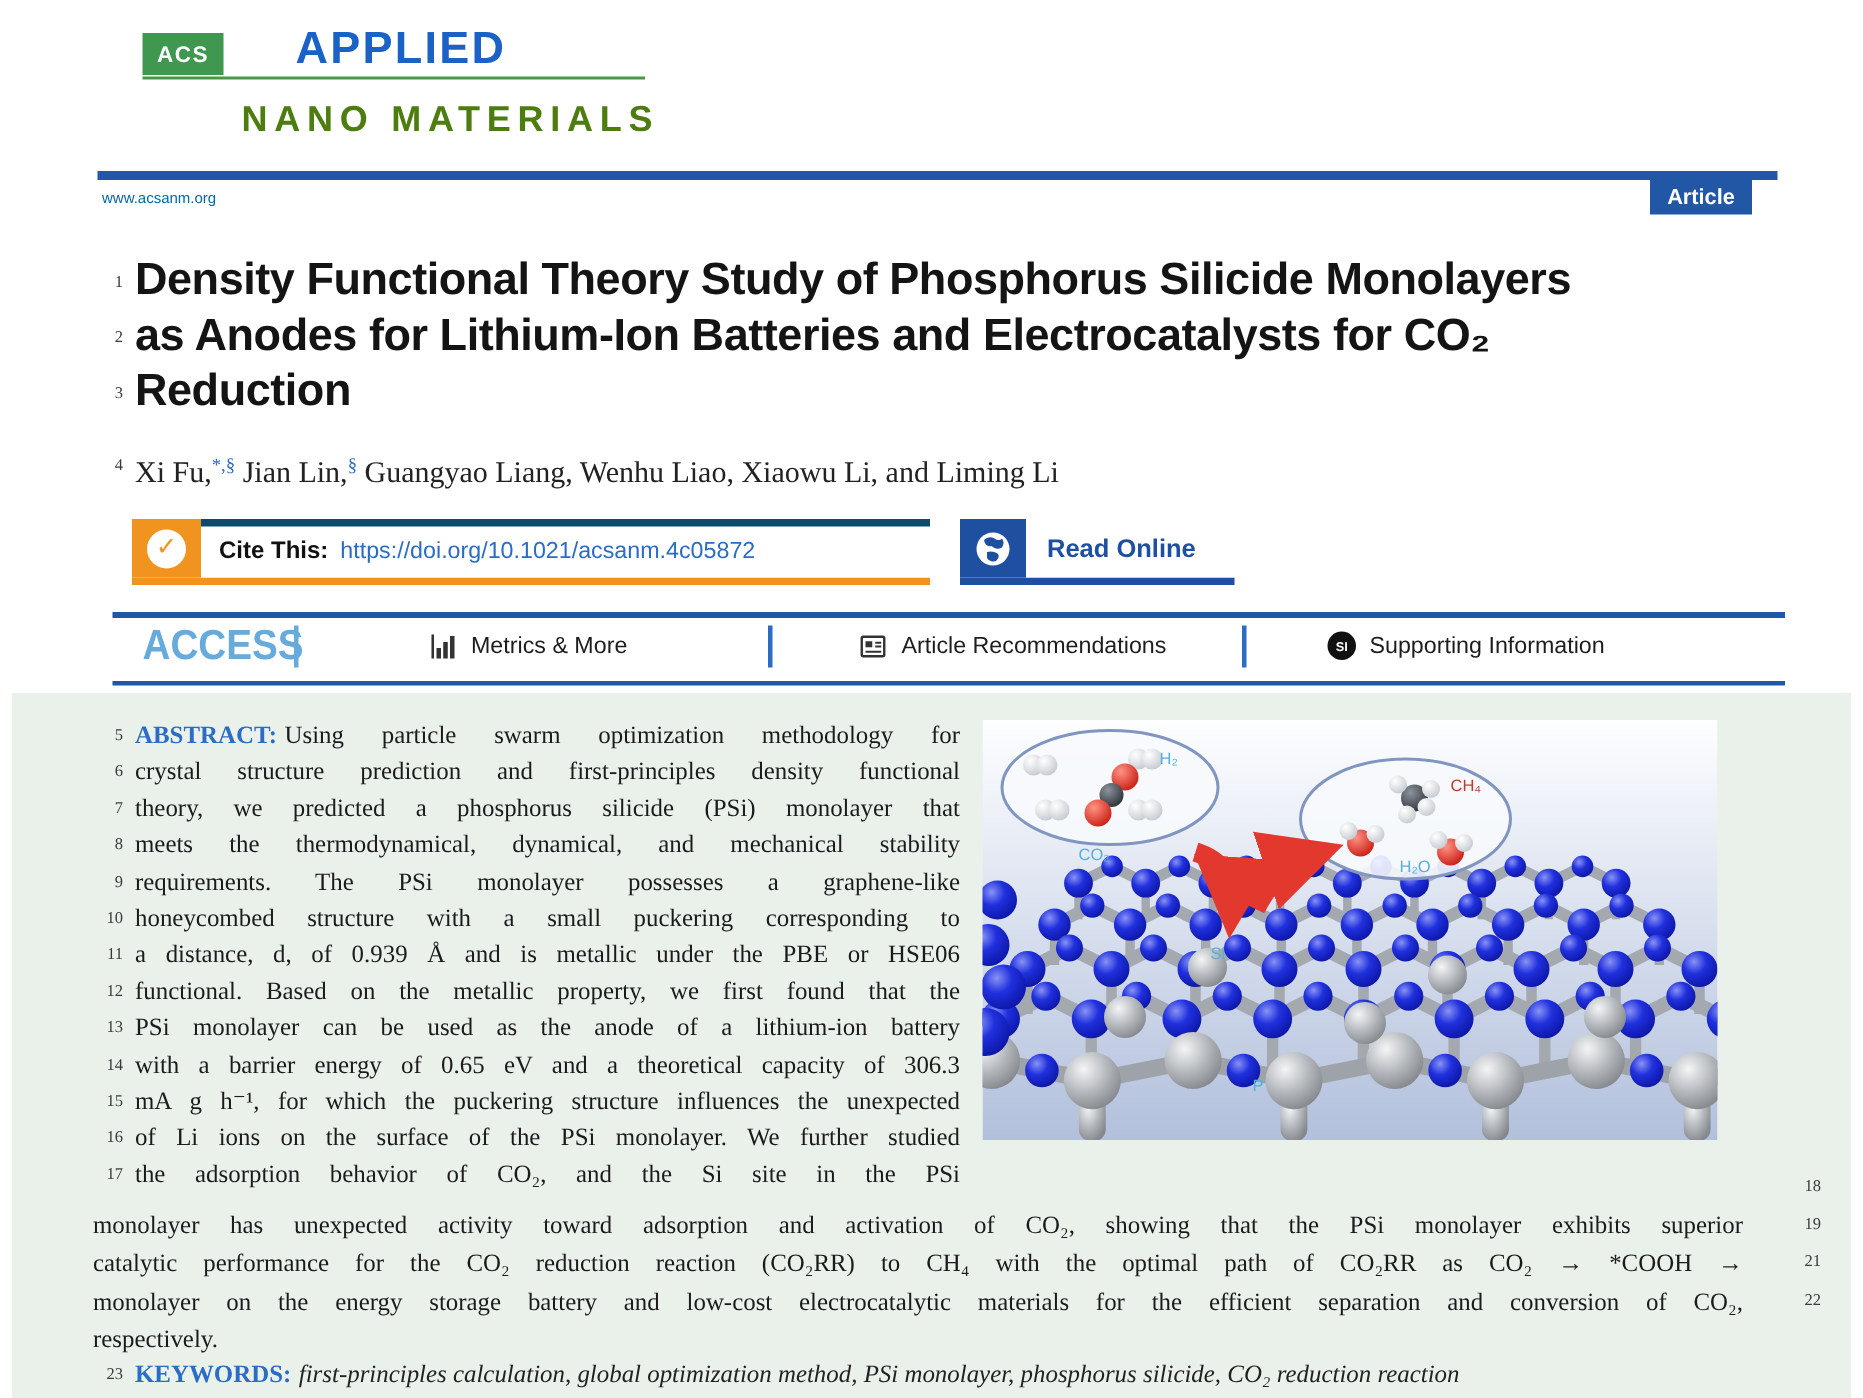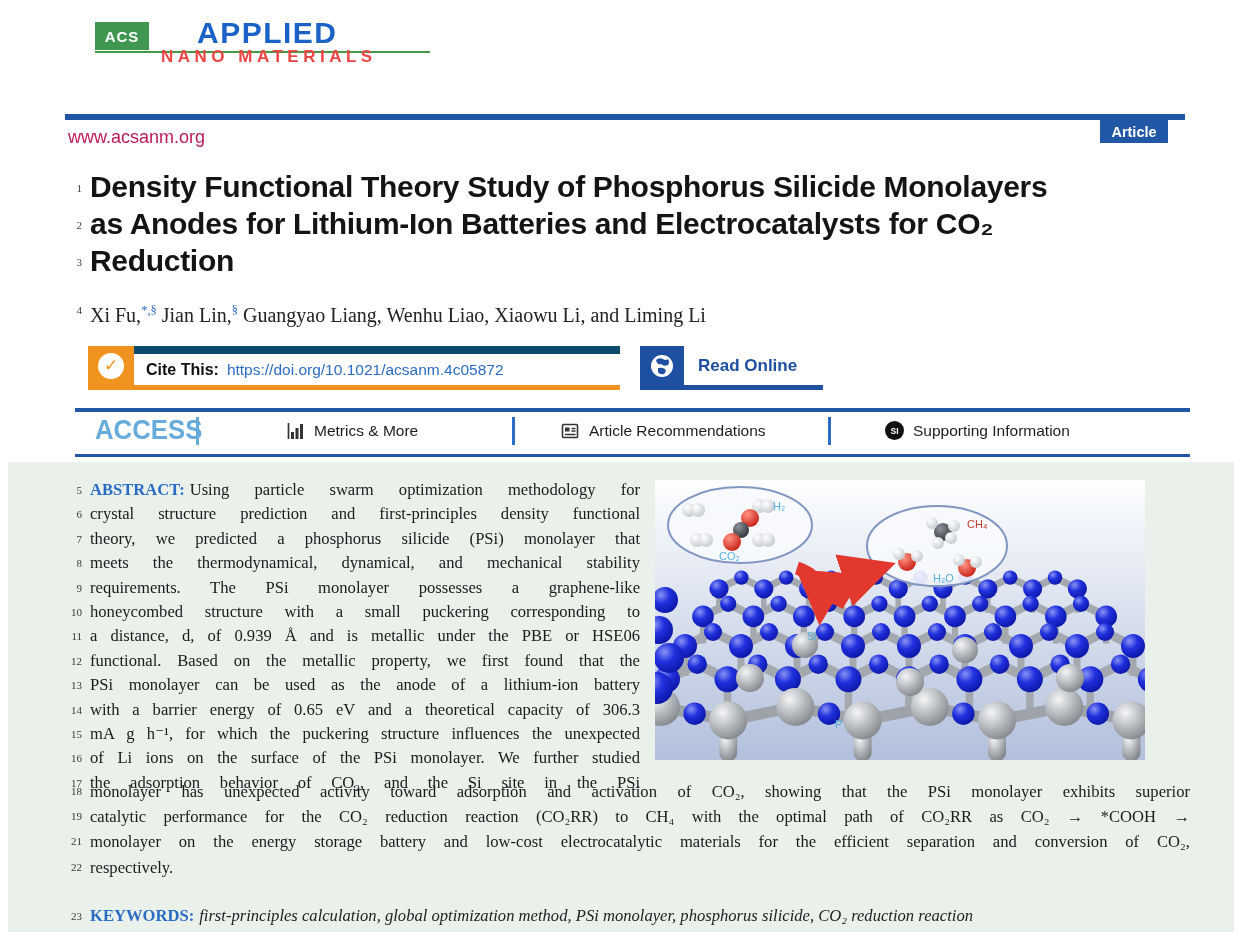--- a/index.html
+++ b/index.html
@@ -6,27 +6,27 @@
   #page{position:relative;width:1242px;height:932px;background:#ffffff;overflow:hidden;
         font-family:"Liberation Serif","DejaVu Serif",serif;color:#1b1b1b;}
 
   
   .acs-box{position:absolute;left:95px;top:22px;width:54px;height:28px;background:#3f9750;
            display:flex;align-items:center;justify-content:center;}
   .acs-box span{color:#fff;font-family:"Liberation Sans",sans-serif;font-weight:bold;font-size:15px;letter-spacing:1px;}
   .applied{position:absolute;left:157px;top:16px;font-family:"Liberation Sans",sans-serif;
            font-weight:bold;font-size:30px;color:#1b62c6;letter-spacing:1.5px;margin-left:40px;}
   .logo-rule{position:absolute;left:95px;top:51px;width:335px;height:2px;background:#47994a;}
-  .nano{position:absolute;left:161px;top:47px;font-family:"Liberation Sans",sans-serif;
-        font-weight:bold;font-size:17px;color:#ef4444;letter-spacing:4.5px;}
+  .nano{position:absolute;left:161px;top:66px;font-family:"Liberation Sans",sans-serif;
+        font-weight:bold;font-size:24px;color:#4d7c0f;letter-spacing:4.5px;}
 
   
   .top-rule{position:absolute;left:65px;top:114px;width:1120px;height:6px;background:#2257a5;}
   .site-url{position:absolute;left:68px;top:127px;font-family:"Liberation Sans",sans-serif;
-            font-size:18px;color:#be185d;text-decoration:none;}
+            font-size:10px;color:#0369a1;text-decoration:none;}
   .article-badge{position:absolute;left:1077px;top:120px;width:68px;height:23px;background:#2257a5;
             color:#fff;font-family:"Liberation Sans",sans-serif;font-size:14.5px;font-weight:bold;
             display:flex;align-items:center;justify-content:center;margin-left:23px;}
 
   
   .lnum{flex:0 0 20px;text-align:right;margin-right:8px;font-size:11px;color:#3a3a3a;
         font-family:"Liberation Serif","DejaVu Serif",serif;}
 
   
   .title-block{position:absolute;left:62px;top:168px;width:1160px;}
@@ -40,21 +40,21 @@
   .authors .lnum{line-height:28px;}
   .authors-text{font-size:20px;color:#222;line-height:28px;}
   .authors-text sup{color:#2b6cc4;font-size:12.5px;}
 
   
   .citebar{position:absolute;left:88px;top:346px;width:532px;height:44px;display:flex;
            border-bottom:5px solid #f0941f;box-sizing:border-box;}
   .cite-icon{flex:0 0 46px;background:#f0941f;display:flex;align-items:center;justify-content:center;}
   .ck{width:26px;height:26px;border-radius:50%;background:#fff;display:flex;align-items:center;justify-content:center;}
   .ck span{color:#f0941f;font-weight:bold;font-size:17px;font-family:"DejaVu Sans",sans-serif;line-height:1;}
-  .cite-body{flex:1;border-top:8px solid #0c4a6e;background:#fff;display:flex;align-items:center;
+  .cite-body{flex:1;border-top:5px solid #0c4a6e;background:#fff;display:flex;align-items:center;
              padding-left:12px;gap:8px;font-family:"Liberation Sans",sans-serif;}
   .cite-label{font-weight:bold;font-size:16px;color:#111;}
   .doi-link{font-size:15.5px;color:#2b6cc4;text-decoration:none;}
 
   .readonline{position:absolute;left:640px;top:346px;height:44px;display:flex;align-items:stretch;
               border-bottom:5px solid #1e4fa1;box-sizing:border-box;}
   .ro-icon{width:44px;background:#1e4fa1;display:flex;align-items:center;justify-content:center;}
   .ro-text{display:flex;align-items:center;padding:0 26px 0 14px;font-family:"Liberation Sans",sans-serif;
            font-weight:bold;font-size:17px;color:#1e4fa1;background:#fff;}
 
@@ -72,21 +72,21 @@
 
   
   .green-bg{position:absolute;left:8px;top:462px;width:1226px;height:470px;background:#e9f1ea;}
   .abs-left{position:absolute;left:62px;top:478px;width:580px;}
   .aline{display:flex;}
   .abs-left .aline{height:24.4px;}
   .abs-left .ltxt{width:550px;font-size:16.6px;line-height:24.4px;text-align:justify;text-align-last:justify;}
   .abs-left .lnum{line-height:24.4px;}
   .abslabel,.kwlabel{font-weight:bold;color:#2b6cc4;margin-right:5px;}
   .abs-wide{position:absolute;left:62px;top:779px;width:1160px;}
-  .abs-wide .aline{height:25.2px;}
+  .abs-wide .aline{height:25.2px;flex-direction:column;}
   .abs-wide .ltxt{width:1100px;font-size:16.6px;line-height:25.2px;text-align:justify;text-align-last:justify;}
   .abs-wide .lnum{line-height:25.2px;}
   .aline.nojust .ltxt{text-align:left;text-align-last:left;}
   .keywords{position:absolute;left:62px;top:903px;display:flex;}
   .keywords .lnum{line-height:26px;}
   .kwtext{font-size:16.6px;line-height:26px;font-style:italic;color:#222;}
   .kwlabel{font-size:16.6px;line-height:26px;}
 
   
   .figure{position:absolute;left:655px;top:480px;width:490px;height:280px;}
@@ -161,21 +161,21 @@
     <svg width="20" height="20" viewBox="0 0 20 20">
       <path d="M3.5 2 V18" stroke="#333" stroke-width="1.7" fill="none"></path>
       <rect x="6" y="11" width="3" height="7" fill="#333"></rect>
       <rect x="10.5" y="7" width="3" height="11" fill="#333"></rect>
       <rect x="15" y="3" width="3" height="15" fill="#333"></rect>
     </svg>
     <span>Metrics &amp; More</span>
   </div>
   <div class="vsep" style="left:512px;"></div>
 
-  <div class="access-item" style="left:560px;">
+  <div class="access-item" style="left:572px;">
     <svg width="20" height="20" viewBox="0 0 20 20">
       <rect x="2.5" y="3.5" width="15" height="13" fill="none" stroke="#333" stroke-width="1.6" rx="1"></rect>
       <rect x="5" y="6.5" width="4.5" height="4" fill="#333"></rect>
       <path d="M11.5 7.5 H15.5 M11.5 10 H15.5 M5 13.5 H15.5" stroke="#333" stroke-width="1.4" fill="none"></path>
     </svg>
     <span>Article Recommendations</span>
   </div>
   <div class="vsep" style="left:828px;"></div>
 
   <div class="access-item" style="left:885px;">
@@ -400,20 +400,20 @@
       <circle cx="312" cy="88" r="9" fill="url(#ra)"></circle>
       <g fill="url(#wa)">
           <circle cx="304" cy="80" r="6"></circle>
           <circle cx="321" cy="82" r="6"></circle>
         </g>
 
       <path d="M142,88 Q168,96 166,124" stroke="#e2382e" stroke-width="13" fill="none" marker-end="url(#ah)"></path>
       <path d="M182,126 Q196,98 220,90" stroke="#e2382e" stroke-width="13" fill="none" marker-end="url(#ah)"></path>
     </svg>
     <span class="figlab" style="left:118px;top:20px;">H₂</span>
-    <span class="figlab" style="left:64px;top:70px;">CO₂</span>
+    <span class="figlab" style="left:64px;top:84px;">CO₂</span>
     <span class="figlab red" style="left:312px;top:38px;">CH₄</span>
     <span class="figlab" style="left:242px;top:92px;padding-left:36px;">H₂O</span>
     <span class="figlab" style="left:152px;top:150px;">Si</span>
     <span class="figlab" style="left:180px;top:238px;">P</span>
   </div>
 
 </div>
 
 </body></html>

